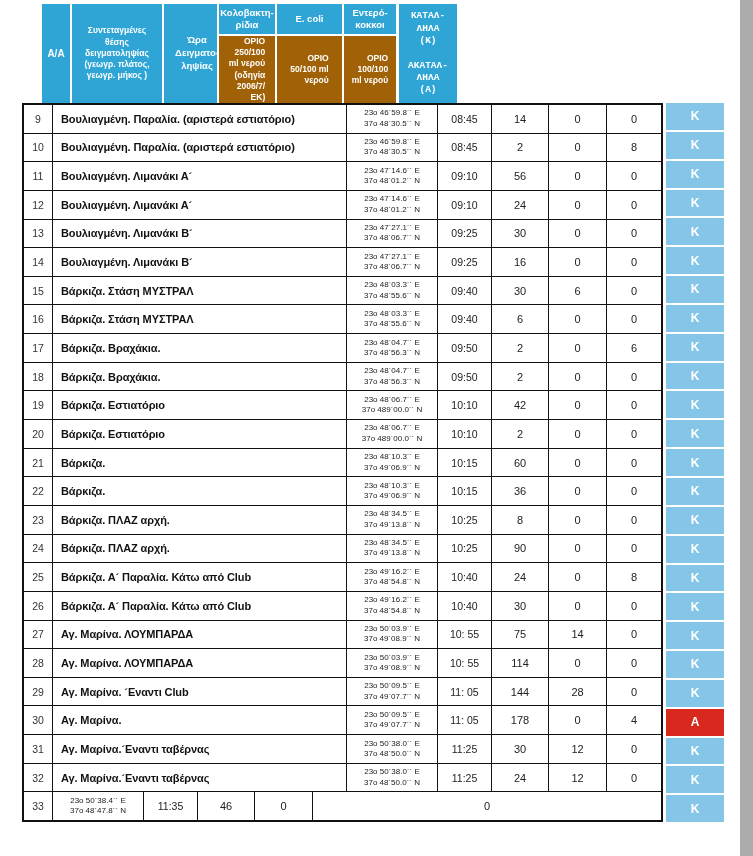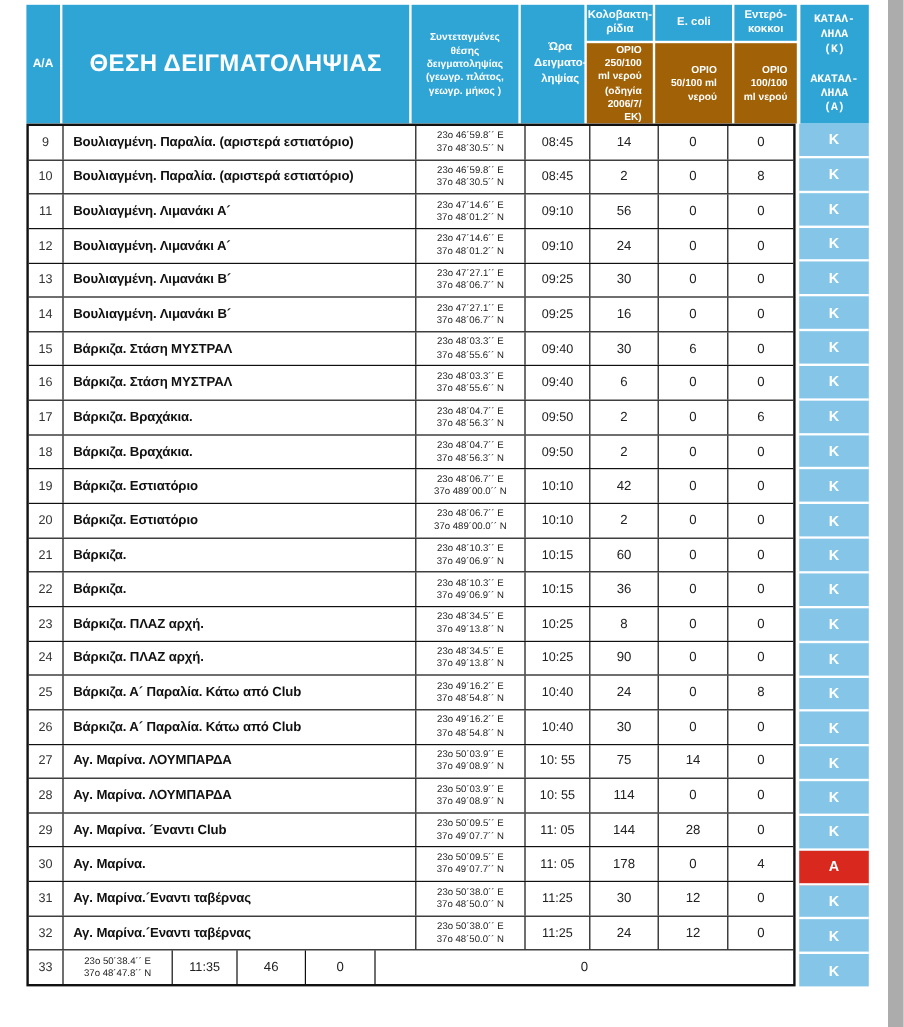--- a/index.html
+++ b/index.html
@@ -17,21 +17,21 @@
   
   #tbl{position:absolute;left:22px;top:4px;width:702px;}
 
   
   #hdr{display:flex;height:99px;align-items:stretch;}
   .hcell{
     background:#2fa5d6;color:#ffffff;font-weight:bold;text-align:center;
     display:flex;align-items:center;justify-content:center;
     box-sizing:border-box;margin-right:2px;
   }
-  .h-aa{width:28px;font-size:10px;}
+  .h-aa{width:28px;font-size:10px;margin-left:20px;}
   .h-loc{width:293px;font-size:20px;letter-spacing:.3px;}
   .h-coord{width:90px;font-size:8.5px;line-height:1.32;}
   .h-time{width:53px;font-size:9.5px;line-height:1.35;padding-left:13px;}
   .h-split{display:flex;flex-direction:column;margin-right:2px;}
   .h-split .name{
     background:#2fa5d6;color:#fff;font-weight:bold;font-size:9.5px;line-height:1.25;
     height:30px;display:flex;align-items:center;justify-content:center;text-align:center;
     margin-bottom:2px;
   }
   .h-split .limit{
@@ -71,21 +71,20 @@
   .chip:last-child{border-bottom:none;}
   .chip.red{background:#d9291e;}
 </style>
 </head>
 <body>
 
 <div id="tbl">
 
   <div id="hdr">
     <div class="hcell h-aa">Α/Α</div>
-    <div class="hcell h-loc">ΘΕΣΗ ΔΕΙΓΜΑΤΟΛΗΨΙΑΣ</div>
     <div class="hcell h-coord pre">Συντεταγμένες
 θέσης
 δειγματοληψίας
 (γεωγρ. πλάτος,
 γεωγρ. μήκος )</div>
     <div class="hcell h-time pre">Ώρα
 Δειγματο-
 ληψίας</div>
 
     <div class="h-split w-col">

